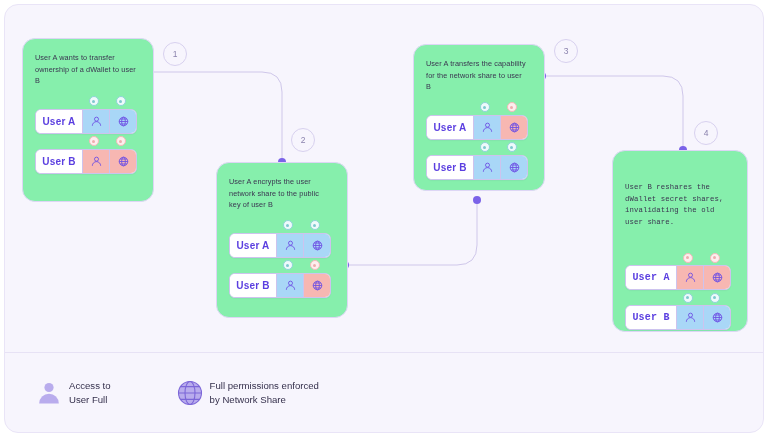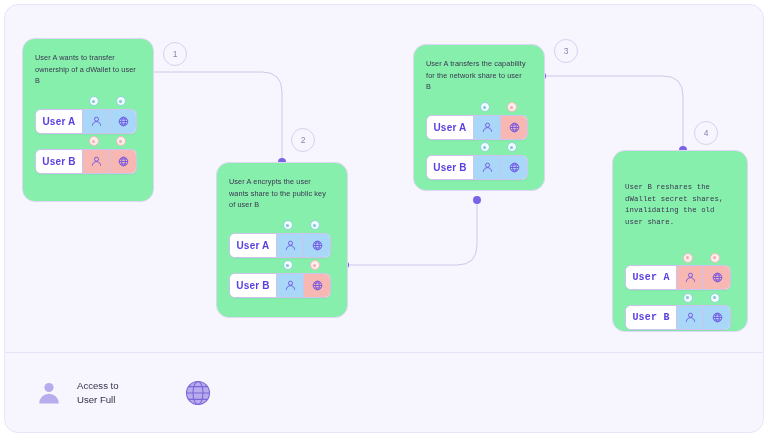--- a/index.html
+++ b/index.html
@@ -78,21 +78,21 @@
     font-size:8.5px;color:#8a82ad;
   }
 
   .legend-sep{
     position:absolute;left:5px;top:352px;width:758px;height:1px;background:#e7e2f5;
   }
   .legend{
     position:absolute;left:0;top:353px;width:768px;height:80px;
     display:flex;align-items:center;
   }
-  .leg-item{display:flex;align-items:center;gap:12px;}
+  .leg-item{display:flex;align-items:center;gap:4px;}
   .leg-item.first{margin-left:33px;}
   .leg-item.second{margin-left:63px;}
   .leg-txt{font-size:9.6px;line-height:14px;color:#35304c;}
   .leg-ico{width:32px;height:32px;display:flex;align-items:center;justify-content:center;}
 </style>
 </head>
 <body>
 
 <div id="stage">
   <div class="frame"></div>
@@ -174,21 +174,21 @@
               </svg>
           </div>
         </div>
       </div>
     </div>
     <div class="badge" style="left:163px;top:42px;">
       <span>1</span>
     </div>
 
     <div class="card" style="left:216px;top:162px;width:132px;height:156px;">
-      <p class="card-text">User A encrypts the user wants share to the public key of user B</p>
+      <p class="card-text">User A encrypts the user network share to the public key of user B</p>
       <div class="rowgroup">
         <div class="dots-row">
           <div class="spacer"></div>
           <div class="mini-slot">
               <span class="mini blue">
                 <i></i>
               </span>
             </div>
           <div class="mini-slot">
               <span class="mini blue">
@@ -408,16 +408,20 @@
       <div class="leg-ico">
         <svg width="30" height="30" viewBox="0 0 30 30">
           <circle cx="15" cy="15" r="11.5" fill="#b9aced"></circle>
           <g fill="none" stroke="#7c66d8" stroke-width="1.1">
             <circle cx="15" cy="15" r="11.5"></circle>
             <ellipse cx="15" cy="15" rx="5" ry="11.5"></ellipse>
             <path d="M3.5 15h23M5.6 8.6h18.8M5.6 21.4h18.8"></path>
           </g>
         </svg>
       </div>
+      <div>
+        <div class="leg-txt">Full permissions enforced</div>
+        <div class="leg-txt">by Network Share</div>
+      </div>
     </div>
   </div>
 
 </div>
 
 </body></html>

